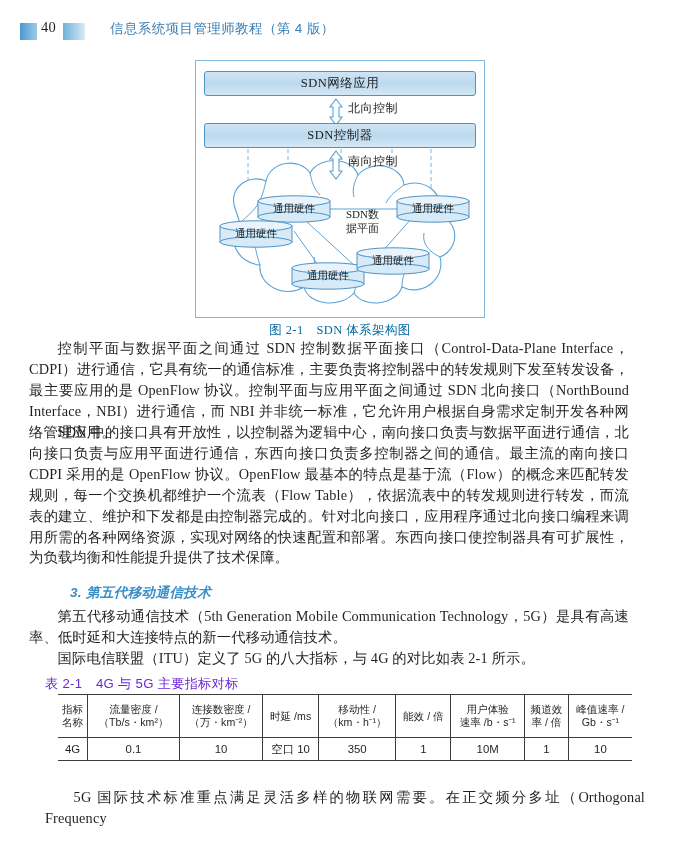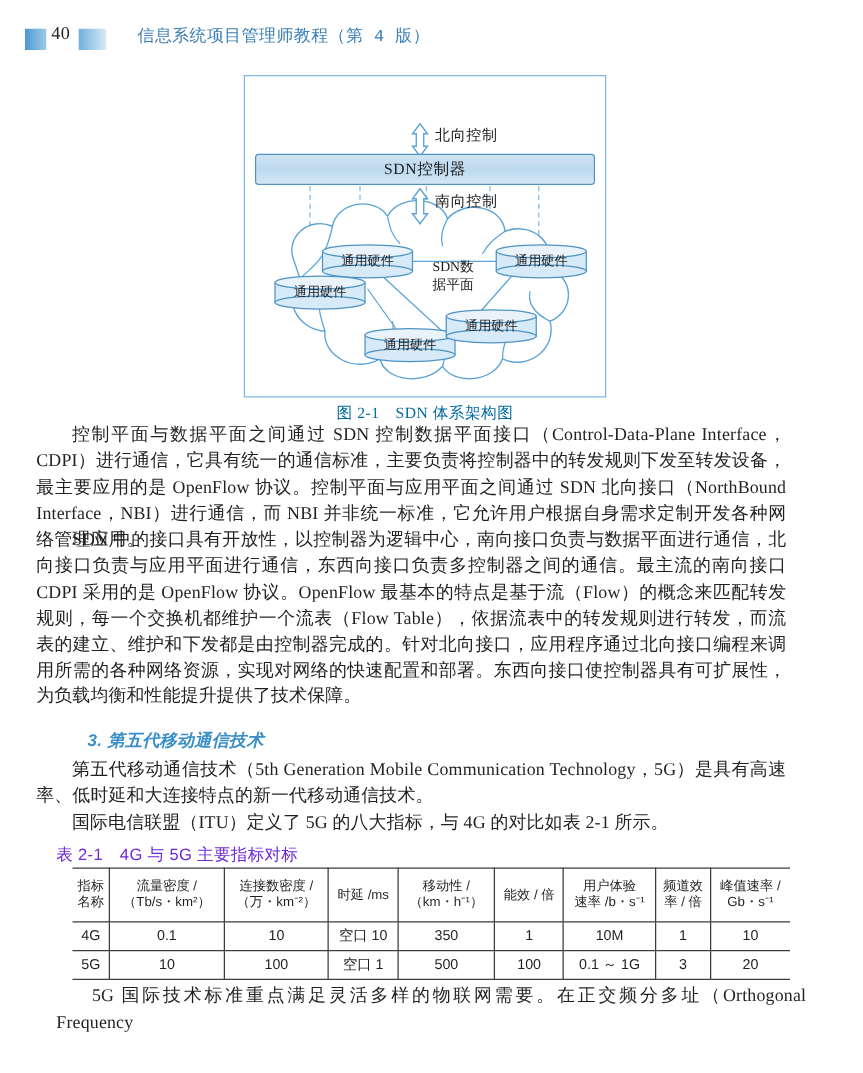--- a/index.html
+++ b/index.html
@@ -41,21 +41,21 @@
     position: absolute;
     left: 63px; top: 23px;
     width: 22px; height: 17px;
     background: linear-gradient(to right, #6fb0dd 0%, #d9eaf6 100%);
   }
   .rh-title {
     position: absolute;
     left: 110px; top: 20px;
     font-size: 13.5px;
     color: #3a7fb5;
-    font-family: Liberation Mono, monospace;
+    font-family: Liberation Sans, sans-serif;
     letter-spacing: .4px;
   }
 
   
   .figure-wrap {
     position: absolute;
     left: 195px; top: 60px;
     width: 290px; height: 258px;
     border: 1px solid #7fb7de;
     box-sizing: border-box;
@@ -278,20 +278,21 @@
     <div style="position:absolute;left:24px;top:166px;width:72px;text-align:center;font-size:10.5px;color:#1b1b1b;">通用硬件</div>
     <div style="position:absolute;left:96px;top:208px;width:72px;text-align:center;font-size:10.5px;color:#1b1b1b;">通用硬件</div>
     <div style="position:absolute;left:201px;top:141px;width:72px;text-align:center;font-size:10.5px;color:#1b1b1b;">通用硬件</div>
     <div style="position:absolute;left:161px;top:193px;width:72px;text-align:center;font-size:10.5px;color:#1b1b1b;">通用硬件</div>
 
     <div style="position:absolute;left:150px;top:146px;width:46px;text-align:left;font-size:11px;line-height:14px;color:#1b1b1b;">
       <div>SDN数</div>
       <div>据平面</div>
     </div>
 
+    <div class="sdn-box app">SDN网络应用</div>
     <div class="sdn-box ctrl">SDN控制器</div>
 
     <div class="arrow-label lbl-north">北向控制</div>
     <div class="arrow-label lbl-south">南向控制</div>
   </div>
 </div>
 
 <div class="fig-caption">图 2-1　SDN 体系架构图</div>
 
 <div class="para indent" style="top:338px;">控制平面与数据平面之间通过 SDN 控制数据平面接口（Control-Data-Plane Interface，CDPI）进行通信，它具有统一的通信标准，主要负责将控制器中的转发规则下发至转发设备，最主要应用的是 OpenFlow 协议。控制平面与应用平面之间通过 SDN 北向接口（NorthBound Interface，NBI）进行通信，而 NBI 并非统一标准，它允许用户根据自身需求定制开发各种网络管理应用。</div>
@@ -348,27 +349,16 @@
     <td>0.1</td>
     <td>10</td>
     <td>空口 10</td>
     <td>350</td>
     <td>1</td>
     <td>10M</td>
     <td>1</td>
     <td>10</td>
   </tr>
 
-  <tr class="data last">
-    <td>5G</td>
-    <td>10</td>
-    <td>100</td>
-    <td>空口 1</td>
-    <td>500</td>
-    <td>100</td>
-    <td>0.1 ～ 1G</td>
-    <td>3</td>
-    <td>20</td>
-  </tr>
 </tbody>
   </table>
 
 <div class="para indent last-para">5G 国际技术标准重点满足灵活多样的物联网需要。在正交频分多址（Orthogonal Frequency</div>
 
 </body></html>

